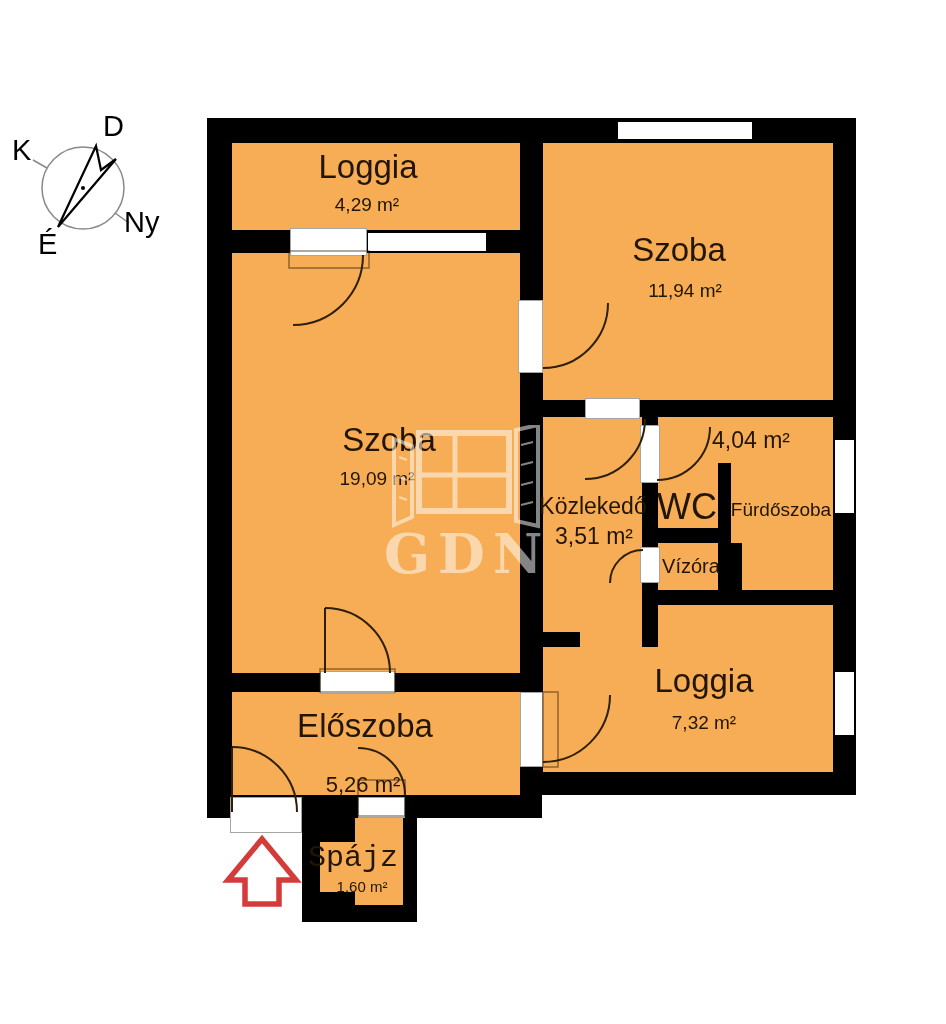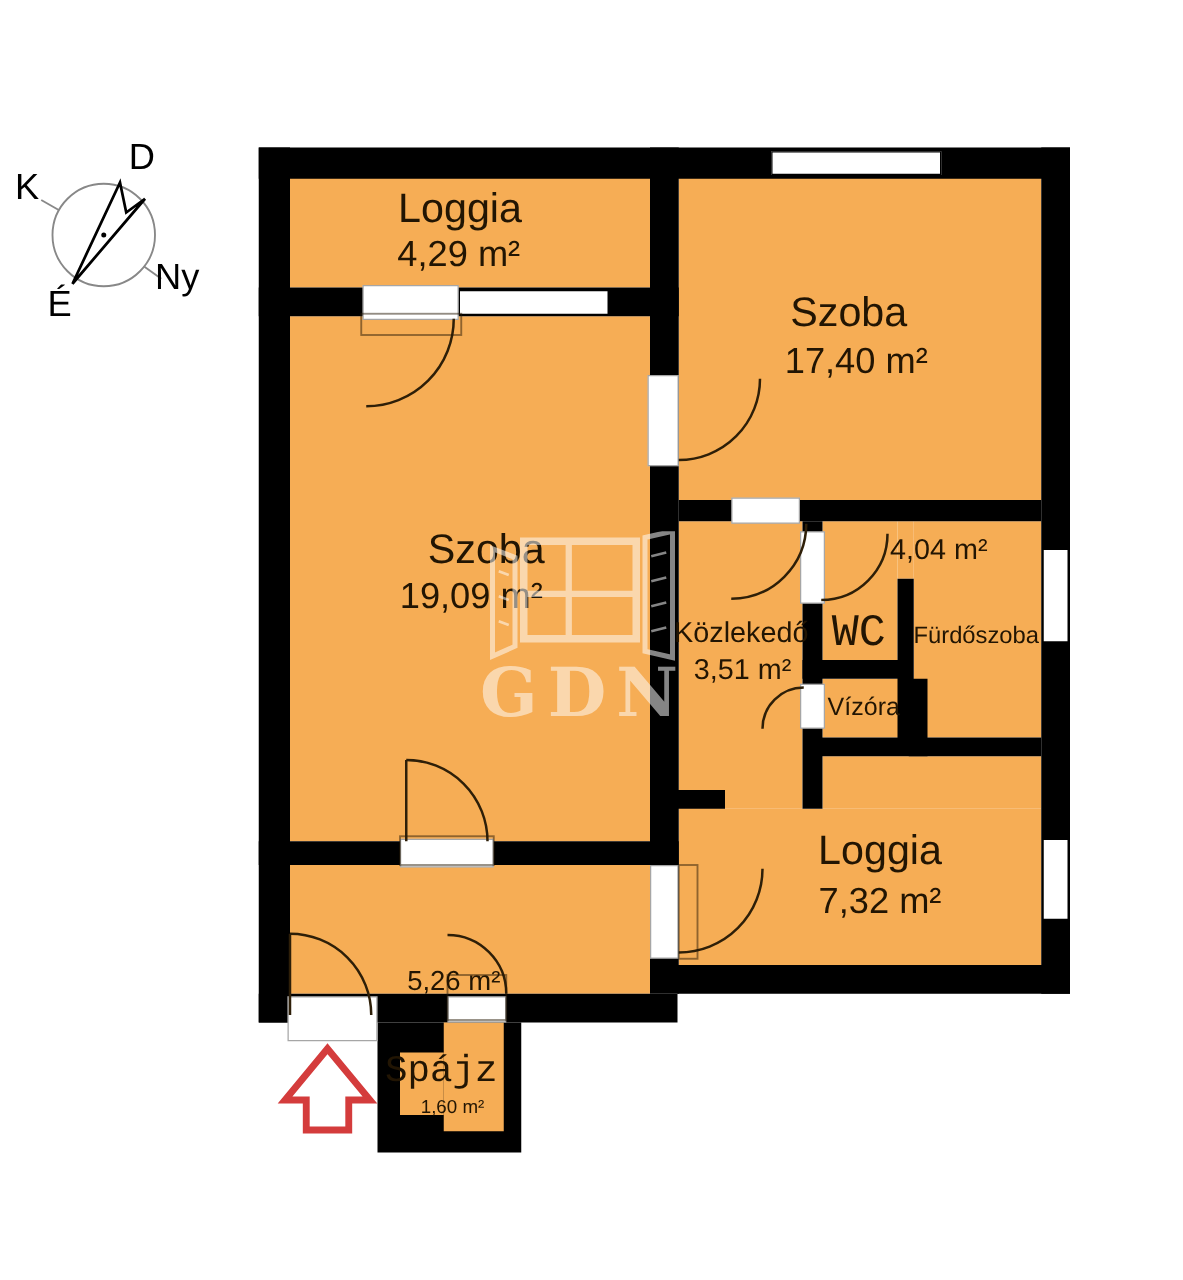--- a/index.html
+++ b/index.html
@@ -5,21 +5,21 @@
   html,body{margin:0;padding:0;background:#fff;}
   #stage{position:relative;width:946px;height:1024px;background:#fff;overflow:hidden;
          font-family:"Liberation Sans",sans-serif;}
   .room{position:absolute;background:#F6AD55;}
   .wall{position:absolute;background:#000;}
   .open{position:absolute;background:#fff;}
   .door-open{position:absolute;background:#fff;border:1px solid rgba(0,0,0,.35);box-sizing:border-box;}
   .lbl{position:absolute;transform:translate(-50%,-50%);color:#221503;white-space:nowrap;
        text-align:center;line-height:1;}
   .rn{font-size:33px;}
-  .ra{font-size:29px;}
+  .ra{font-size:19px;}
   svg{position:absolute;pointer-events:none;}
   .compass-lbl{position:absolute;color:#000;font-size:29px;line-height:1;}
 </style>
 </head>
 <body>
 
 <div id="stage">
 
   <div class="room" style="left:232px;top:141px;width:288px;height:89px;"></div>
   <div class="room" style="left:232px;top:253px;width:288px;height:420px;"></div>
@@ -88,33 +88,34 @@
     </g>
   </svg>
 
   <div class="lbl rn" style="left:368px;top:166px;">Loggia</div>
   <div class="lbl ra" style="left:367px;top:204px;">4,29 m²</div>
 
   <div class="lbl rn" style="left:389px;top:439px;">Szoba</div>
   <div class="lbl ra" style="left:377px;top:478px;text-align:center;">19,09 m²</div>
 
   <div class="lbl rn" style="left:679px;top:249px;">Szoba</div>
-  <div class="lbl ra" style="left:685px;top:290px;">17,40 m²</div>
+  <div class="lbl ra" style="left:685px;top:290px;">11,94 m²</div>
 
   <div class="lbl" style="left:593px;top:506px;font-size:23px;">Közlekedő</div>
   <div class="lbl" style="left:594px;top:536px;font-size:23px;">3,51 m²</div>
 
   <div class="lbl" style="left:751px;top:440px;font-size:23px;">4,04 m²</div>
-  <div class="lbl" style="left:687px;top:507px;font-size:36px;font-family:Liberation Mono, monospace;">WC</div>
+  <div class="lbl" style="left:687px;top:507px;font-size:36px;">WC</div>
   <div class="lbl" style="left:781px;top:509px;font-size:19px;">Fürdőszoba</div>
   <div class="lbl" style="left:691px;top:566px;font-size:20px;">Vízóra</div>
 
   <div class="lbl rn" style="left:704px;top:680px;">Loggia</div>
   <div class="lbl ra" style="left:704px;top:722px;">7,32 m²</div>
 
+  <div class="lbl rn" style="left:365px;top:725px;">Előszoba</div>
   <div class="lbl" style="left:363px;top:762px;font-size:22px;margin-top:23px;">5,26 m²</div>
 
   <div class="lbl" style="left:353px;top:858px;font-size:30px;font-family:Liberation Mono, monospace;">Spájz</div>
   <div class="lbl" style="left:362px;top:886px;font-size:15px;">1,60 m²</div>
 
   <svg style="left:6px;top:106px;" width="180" height="170" viewBox="0 0 180 170">
     <circle cx="77" cy="82" r="41" fill="#fff" stroke="#888" stroke-width="1.5"></circle>
     <line x1="41" y1="62" x2="27" y2="54" stroke="#888" stroke-width="1.5"></line>
     <line x1="109" y1="107" x2="123" y2="117" stroke="#888" stroke-width="1.5"></line>
     <polygon points="52,121 90,40 95,64 110,53" fill="#fff" stroke="#000" stroke-width="2.2"></polygon>

